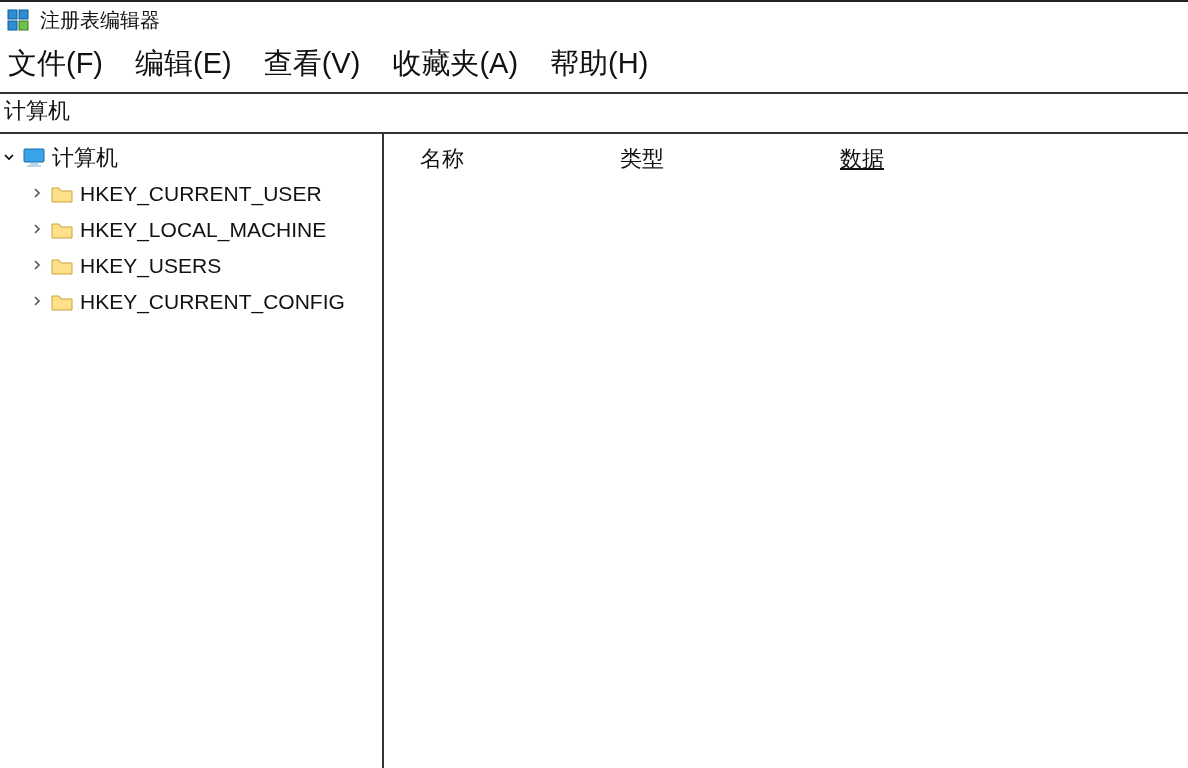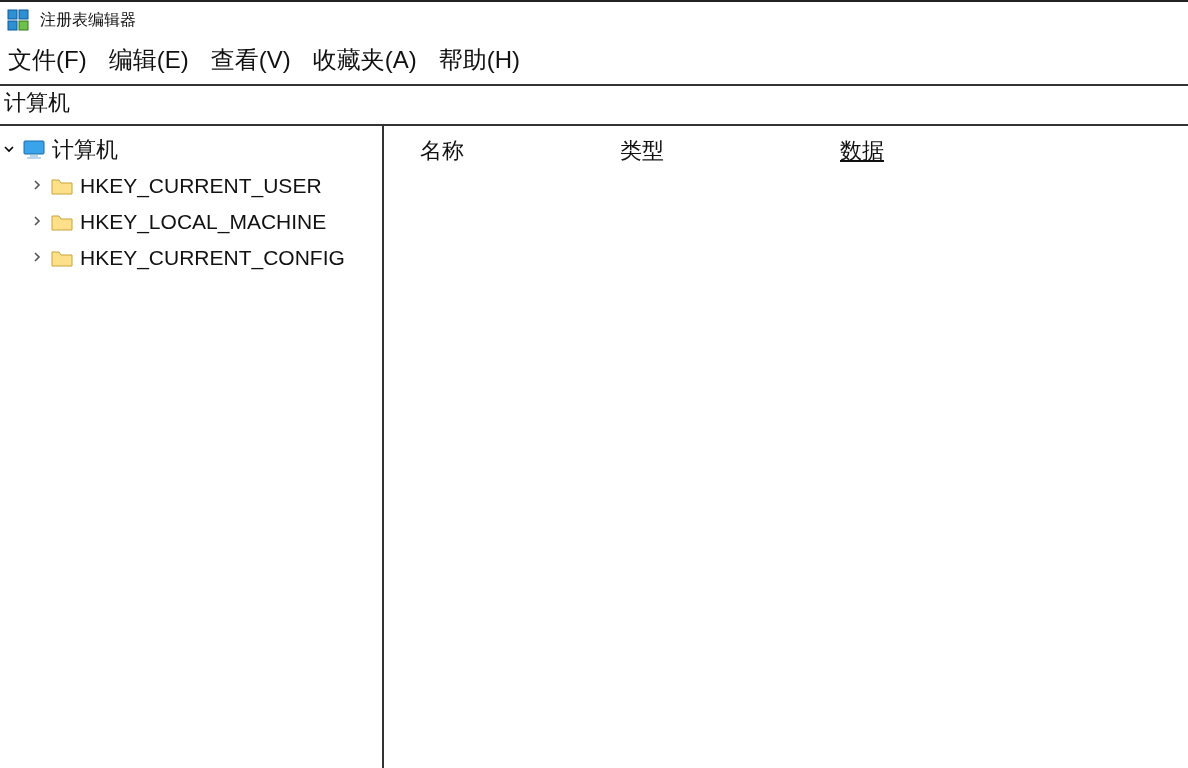--- a/index.html
+++ b/index.html
@@ -25,28 +25,28 @@
       padding: 4px 6px;
     }
     .app-icon {
       width: 24px;
       height: 24px;
       margin-right: 10px;
       display: inline-block;
     }
     .app-icon svg { display: block; }
     .app-title {
-      font-size: 16px;
+      font-size: 20px;
       color: #111;
     }
     .menu-bar {
       display: flex;
-      gap: 22px;
+      gap: 32px;
       padding: 6px 8px 8px 8px;
-      font-size: 24px;
+      font-size: 29px;
       color: #111;
       border-bottom: 2px solid #333;
     }
     .menu-item { cursor: default; }
     .address-bar {
       padding: 2px 6px 6px 4px;
       font-size: 22px;
       color: #111;
       border-bottom: 2px solid #333;
     }
@@ -178,20 +178,33 @@
             </svg>
         </span>
         <span class="node-icon folder-icon">
           <svg width="24" height="20" viewBox="0 0 24 20">
               <path d="M2 4 L9 4 L11 7 L22 7 L22 18 L2 18 Z" fill="#ffe08a" stroke="#caa33a" stroke-width="1"></path>
             </svg>
         </span>
         <span class="node-label">HKEY_LOCAL_MACHINE</span>
       </div>
 
+      <div class="tree-node tree-child">
+        <span class="expander">
+          <svg width="12" height="12" viewBox="0 0 12 12">
+              <path d="M4 2 L8 6 L4 10" fill="none" stroke="#555" stroke-width="1.6"></path>
+            </svg>
+        </span>
+        <span class="node-icon folder-icon">
+          <svg width="24" height="20" viewBox="0 0 24 20">
+              <path d="M2 4 L9 4 L11 7 L22 7 L22 18 L2 18 Z" fill="#ffe08a" stroke="#caa33a" stroke-width="1"></path>
+            </svg>
+        </span>
+        <span class="node-label">HKEY_USERS</span>
+      </div>
 
       <div class="tree-node tree-child">
         <span class="expander">
           <svg width="12" height="12" viewBox="0 0 12 12">
               <path d="M4 2 L8 6 L4 10" fill="none" stroke="#555" stroke-width="1.6"></path>
             </svg>
         </span>
         <span class="node-icon folder-icon">
           <svg width="24" height="20" viewBox="0 0 24 20">
               <path d="M2 4 L9 4 L11 7 L22 7 L22 18 L2 18 Z" fill="#ffe08a" stroke="#caa33a" stroke-width="1"></path>

